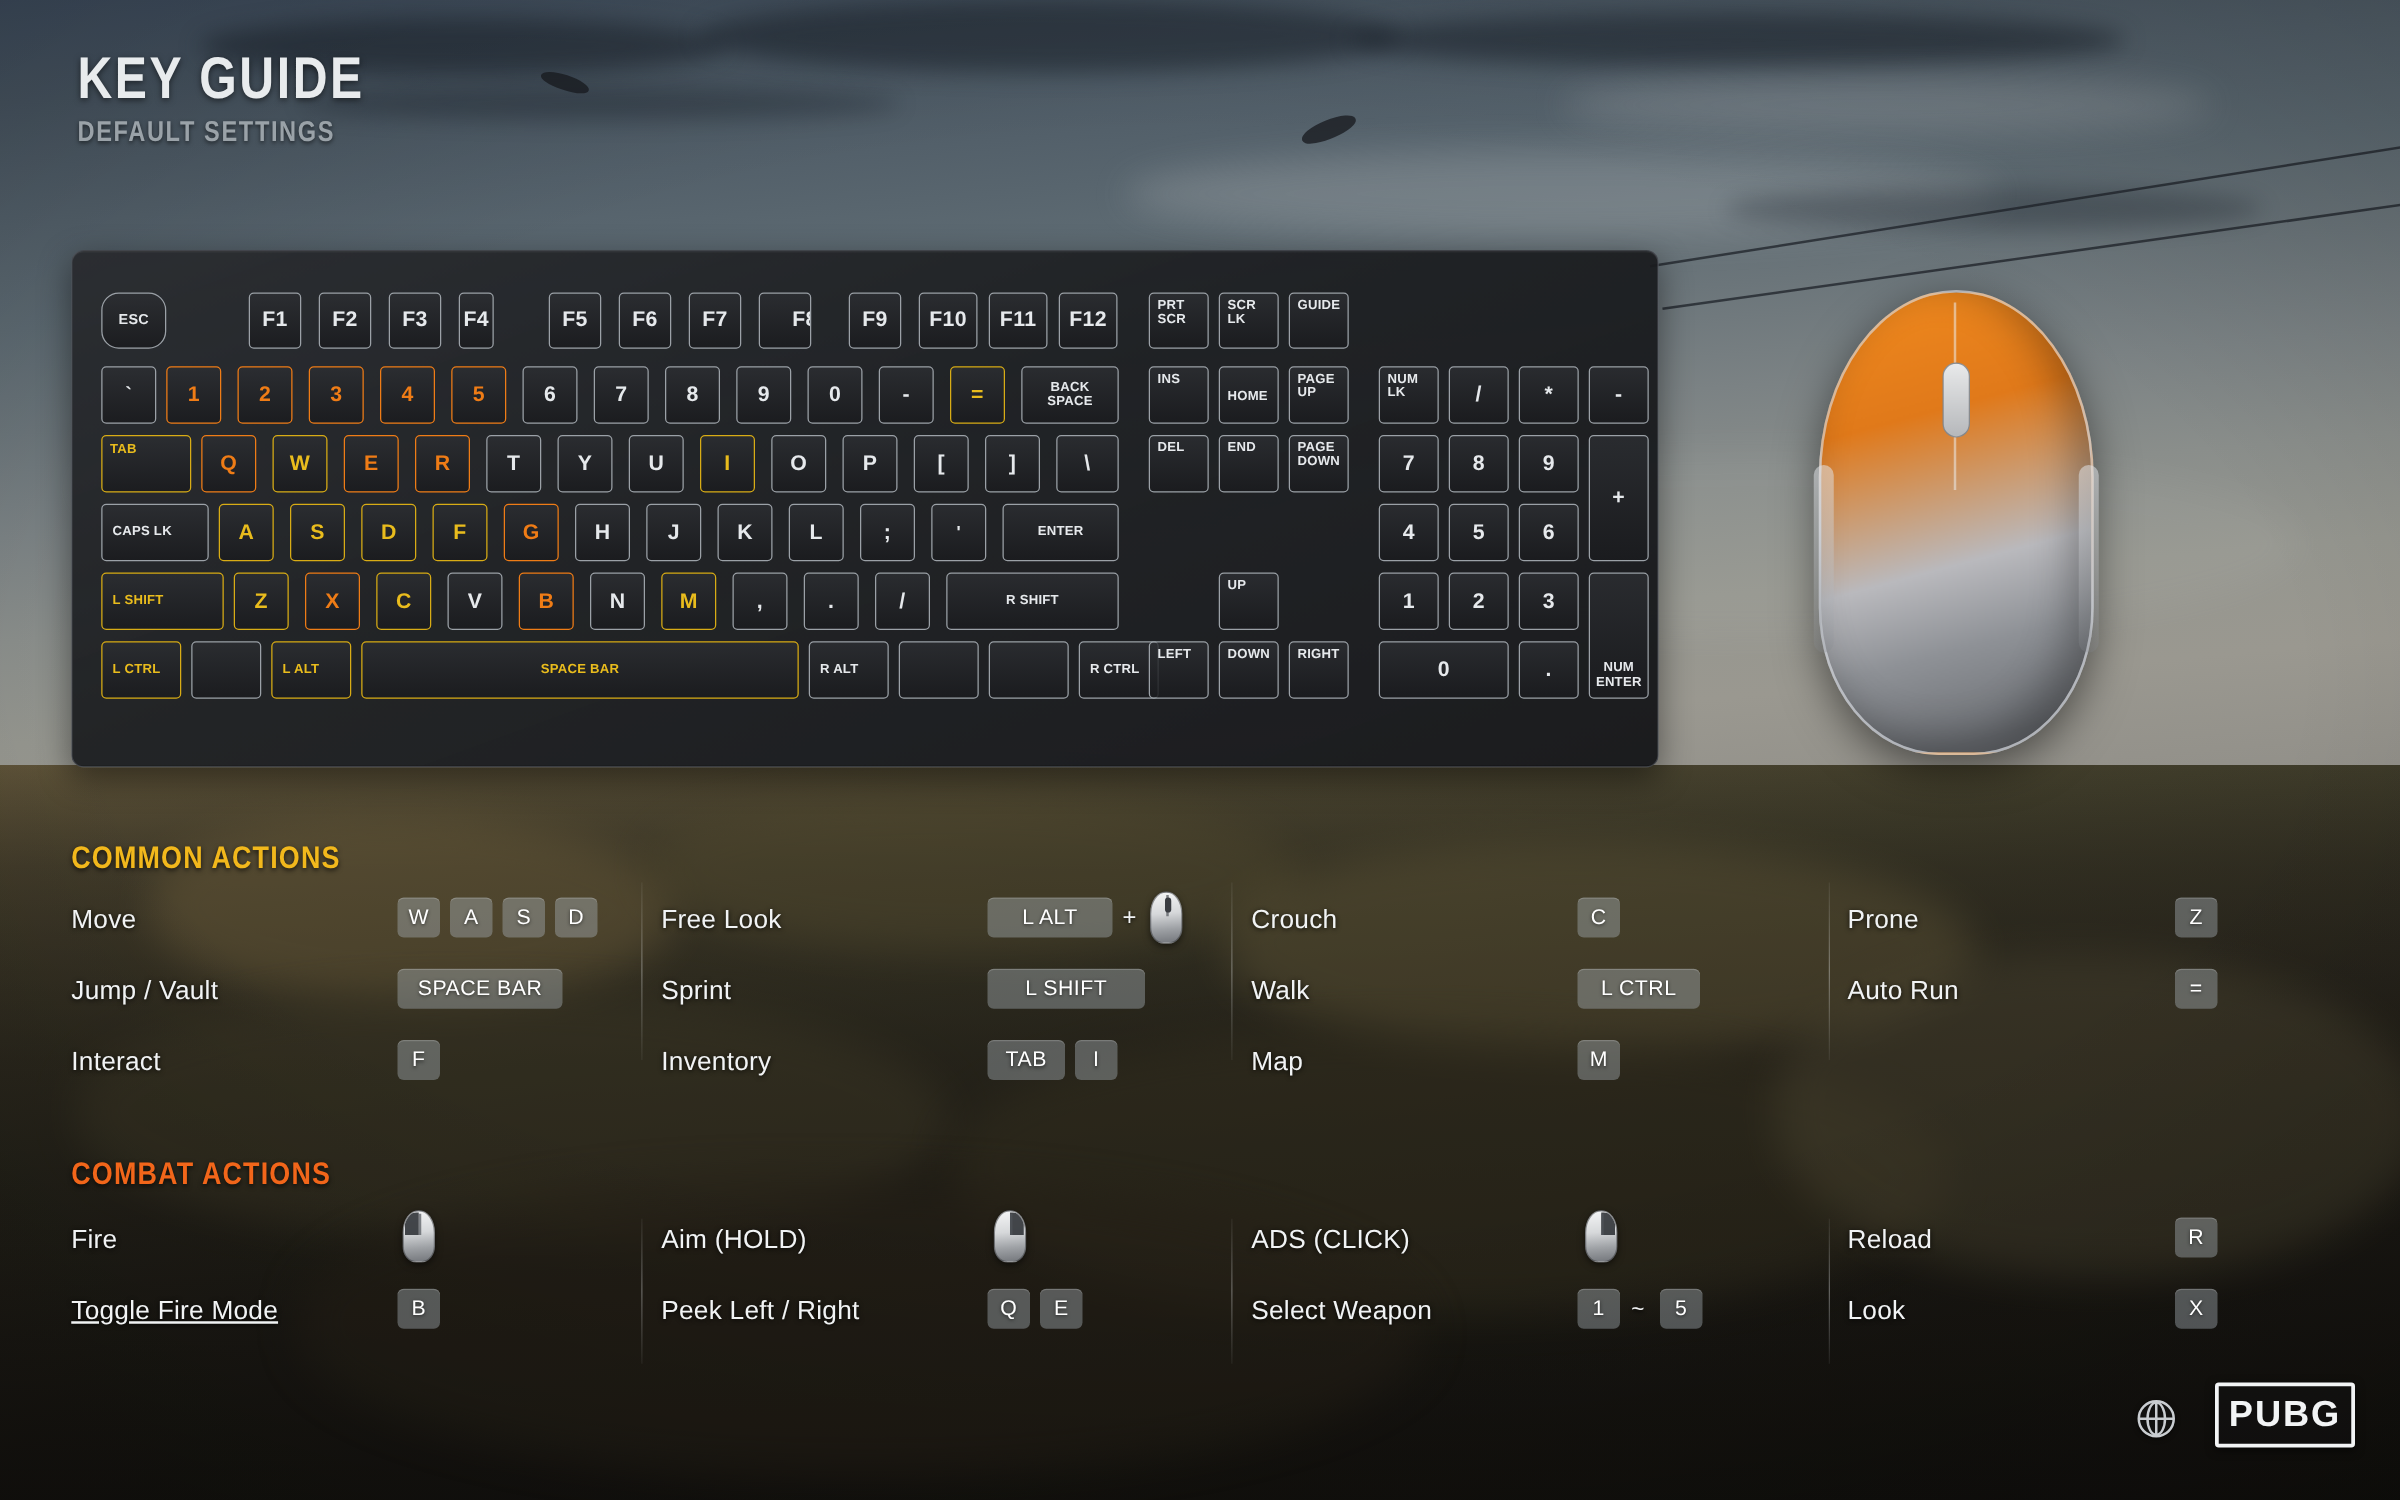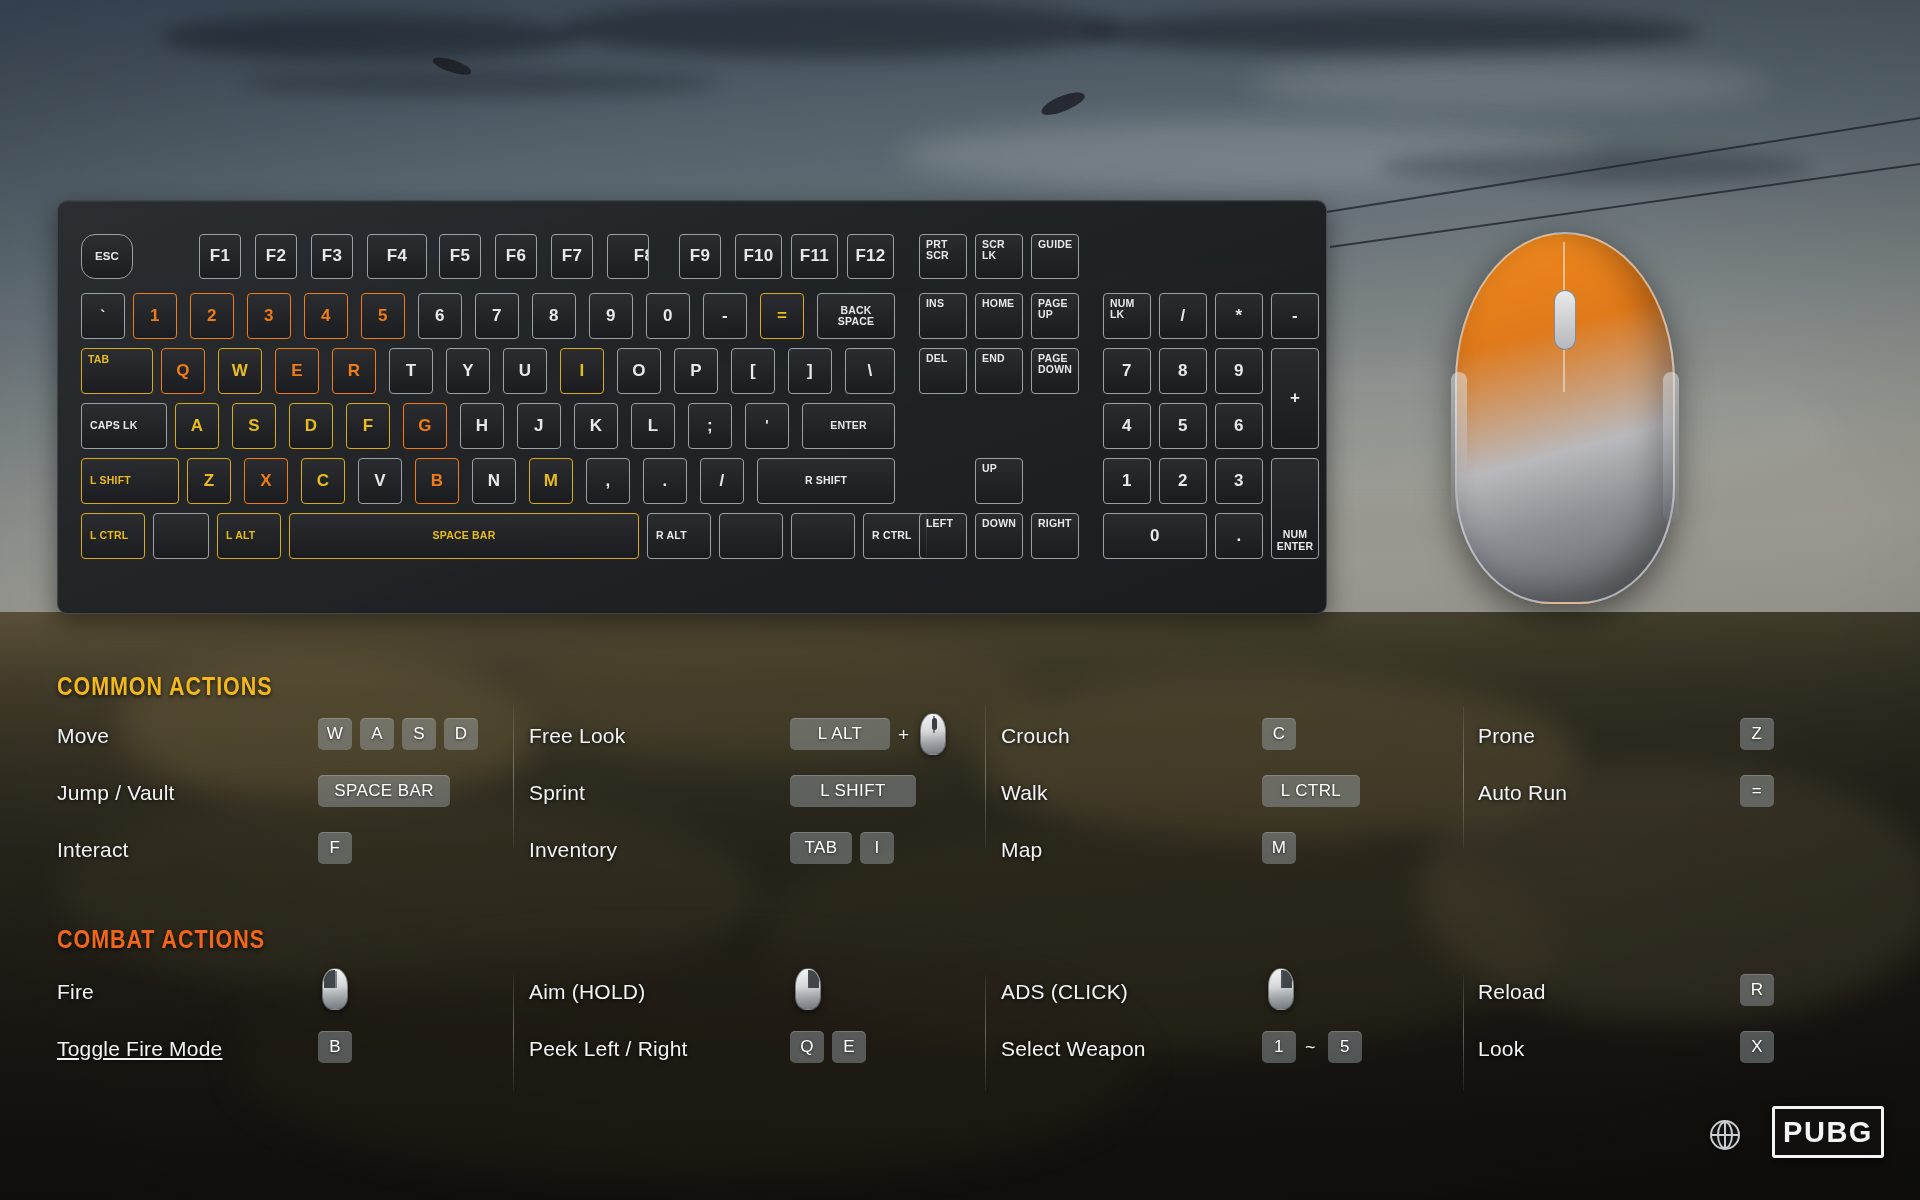--- a/index.html
+++ b/index.html
@@ -254,37 +254,41 @@
     <div class="terrain-blob" style="left:760px;top:210px;width:800px;height:230px;background:#35301f;"></div>
     <div class="terrain-blob" style="left:1420px;top:150px;width:520px;height:260px;background:#4a4430;"></div>
     <div class="terrain-blob" style="left:240px;top:330px;width:900px;height:240px;background:#241f16;opacity:.6;"></div>
   </div>
 
   <div class="vignette"></div>
 </div>
 
 <div id="page">
 
+  <div class="title-block">
+    <div class="title">KEY GUIDE</div>
+    <div class="subtitle">DEFAULT SETTINGS</div>
+  </div>
 
   <div class="keyboard">
     <div class="kb-inner">
 
       <div class="key small" style="left:23px;top:33px;width:52px;height:45px;border-radius:14px;">
           <span class="kl">ESC</span>
         </div>
       <div class="key" style="left:141px;top:33px;width:42px;height:45px;">
           <span class="kl">F1</span>
         </div>
       <div class="key" style="left:197px;top:33px;width:42px;height:45px;">
           <span class="kl">F2</span>
         </div>
       <div class="key" style="left:253px;top:33px;width:42px;height:45px;">
           <span class="kl">F3</span>
         </div>
-      <div class="key" style="left:309px;top:33px;width:60px;height:45px;">
+      <div class="key" style="left:309px;top:33px;width:28px;height:45px;">
           <span class="kl">F4</span>
         </div>
       <div class="key" style="left:381px;top:33px;width:42px;height:45px;">
           <span class="kl">F5</span>
         </div>
       <div class="key" style="left:437px;top:33px;width:42px;height:45px;">
           <span class="kl">F6</span>
         </div>
       <div class="key" style="left:493px;top:33px;width:42px;height:45px;">
           <span class="kl">F7</span>
@@ -355,21 +359,21 @@
       <div class="key hl-gold" style="left:702px;top:92px;width:44px;height:46px;">
           <span class="kl">=</span>
         </div>
       <div class="key tiny" style="left:759px;top:92px;width:78px;height:46px;">
           <span class="kl" style="white-space:pre-line;">BACK
 SPACE</span>
         </div>
       <div class="key tiny ml" style="left:861px;top:92px;width:48px;height:46px;padding-top:4px;align-items:flex-start;">
           <span class="kl">INS</span>
         </div>
-      <div class="key tiny ml" style="left:917px;top:92px;width:48px;height:46px;padding-top:4px;align-items:flex-start;">
+      <div class="key tiny ml" style="left:917px;top:92px;width:48px;height:46px;padding-top:4px;align-items:center;">
           <span class="kl">HOME</span>
         </div>
       <div class="key tiny ml" style="left:973px;top:92px;width:48px;height:46px;padding-top:4px;align-items:flex-start;">
           <span class="kl" style="white-space:pre-line;">PAGE
 UP</span>
         </div>
       <div class="key tiny ml" style="left:1045px;top:92px;width:48px;height:46px;padding-top:4px;align-items:flex-start;">
           <span class="kl" style="white-space:pre-line;">NUM
 LK</span>
         </div>

